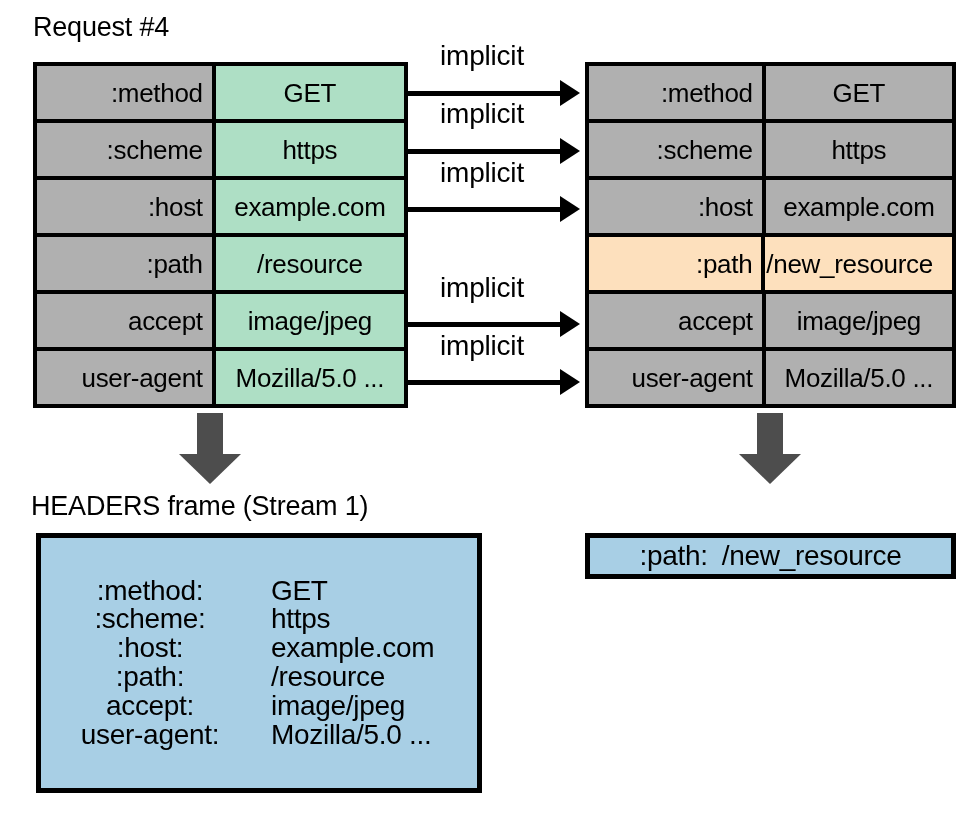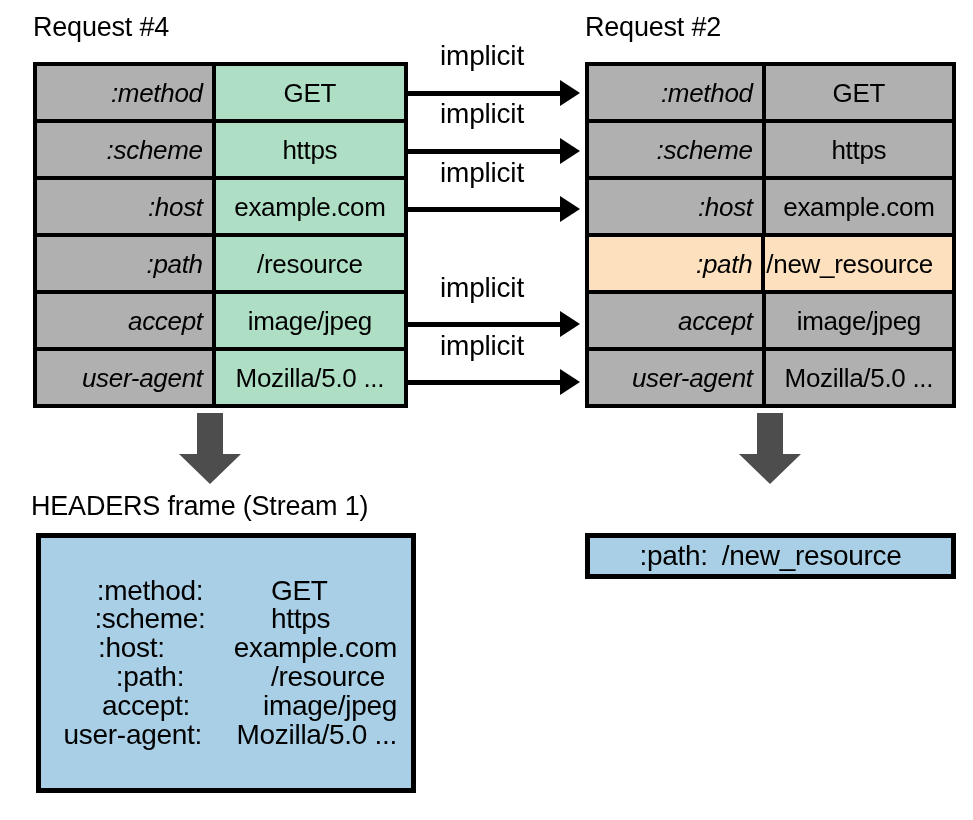--- a/index.html
+++ b/index.html
@@ -49,21 +49,20 @@
     align-items: center;
     font-size: 26px;
     line-height: 1;
     letter-spacing: -0.3px;
     white-space: nowrap;
     overflow: hidden;
   }
   .hcell.name {
     justify-content: flex-end;
     padding-right: 9px;
-    font-style: italic;
   }
   .hcell.value {
     justify-content: center;
     margin-left: 4px;
   }
   .c-gray  { background: #b0b0b0; }
   .c-green { background: #aedfc5; }
   .c-orange{ background: #fde0bd; }
 
   
@@ -166,21 +165,20 @@
       <div class="hcell name c-gray" style="width:170px;">accept</div>
       <div class="hcell value c-green" style="width:193px;">image/jpeg</div>
     </div>
 
     <div class="hrow">
       <div class="hcell name c-gray" style="width:170px;">user-agent</div>
       <div class="hcell value c-green" style="width:193px;">Mozilla/5.0 ...</div>
     </div>
   </div>
 
-  <div class="abs caption" style="left:585px; top:14px;">Request #2</div>
 
   <div class="abs htable" id="table-right" style="left:585px; top:62px; width:371px; height:346px;">
 
     <div class="hrow">
       <div class="hcell name c-gray" style="width:168px;">:method</div>
       <div class="hcell value c-gray" style="width:191px;">GET</div>
     </div>
 
     <div class="hrow">
       <div class="hcell name c-gray" style="width:168px;">:scheme</div>
@@ -233,21 +231,21 @@
     <div class="head"></div>
   </div>
 
   <div class="downarrow" style="left:739px; top:413px; width:62px; height:72px;">
     <div class="shaft"></div>
     <div class="head"></div>
   </div>
 
   <div class="abs caption" style="left:31px; top:484px;margin-top:9px;">HEADERS frame (Stream 1)</div>
 
-  <div class="abs frame-box" id="frame-left" style="left:36px; top:533px; width:380px; height:260px; padding:6px 14px 6px 0;">
+  <div class="abs frame-box" id="frame-left" style="left:36px; top:533px; width:446px; height:260px; padding:6px 14px 6px 0;">
 
     <div class="frame-line">
       <span class="fname">:method:</span>
       <span class="fval">GET</span>
     </div>
     <div class="frame-line">
       <span class="fname">:scheme:</span>
       <span class="fval">https</span>
     </div>
     <div class="frame-line">

